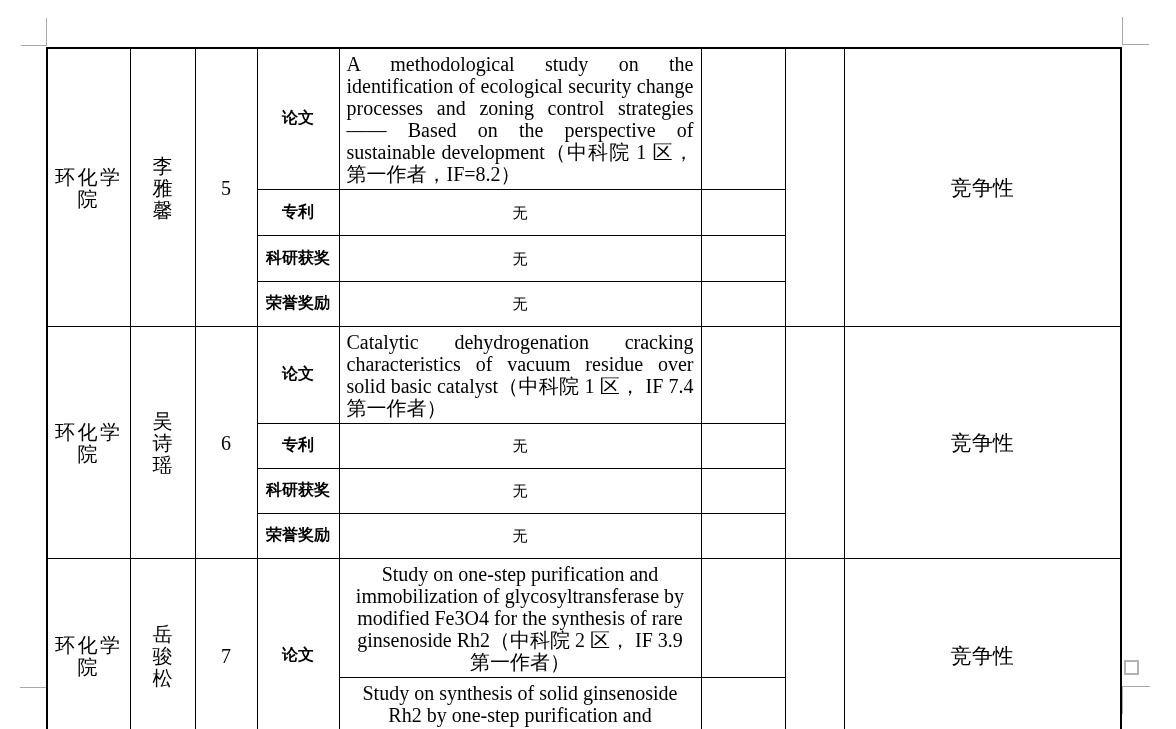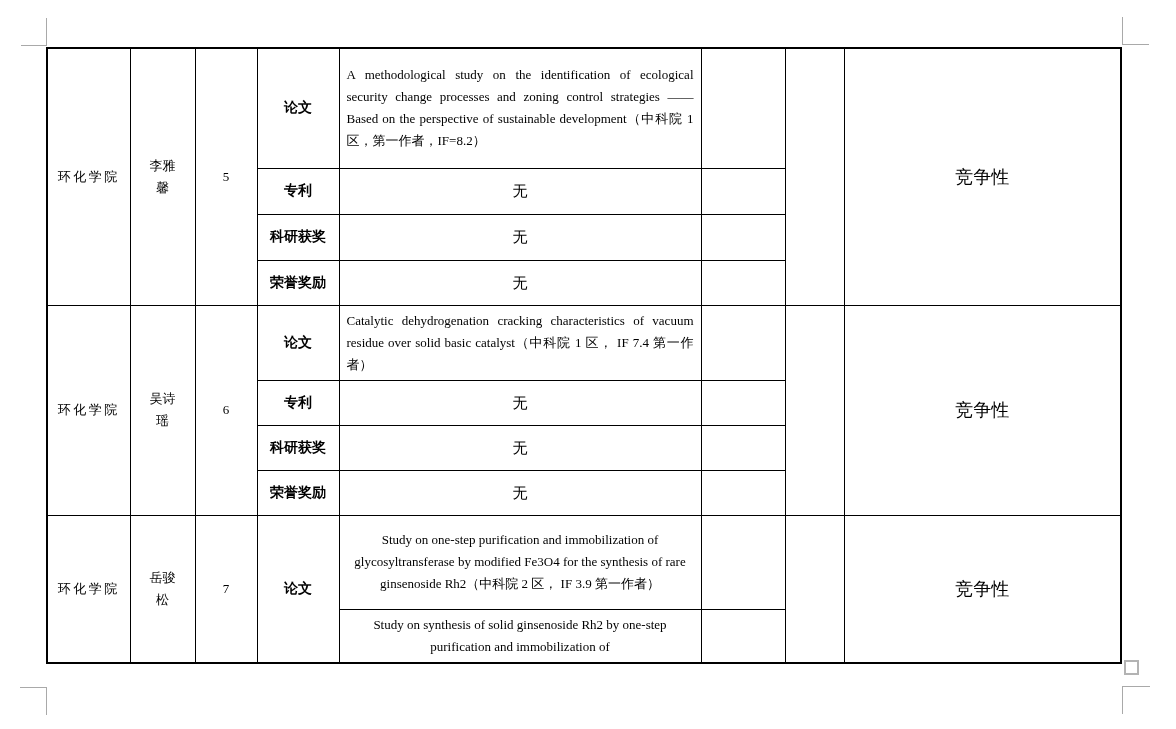--- a/index.html
+++ b/index.html
@@ -22,37 +22,37 @@
     position:absolute;left:46px;top:47px;
     border-collapse:collapse;table-layout:fixed;
     width:1074px;
     border:2px solid #000;
   }
   td{
     border:1px solid #000;
     padding:0;
     text-align:center;
     vertical-align:middle;
-    font-size:13px;
+    font-size:20px;
     line-height:22px;
     overflow:hidden;
   }
   tr.r-paper1{height:120px;}
   tr.r-sub{height:46px;}
   tr.r-paper2{height:75px;}
   tr.r-sub2{height:45px;margin-left:6px;}
   tr.r-paper3a{height:94px;}
   tr.r-paper3b{height:52px;}
   .college span{letter-spacing:2.5px;}
   .name-inner{width:34px;margin:16px auto;word-break:break-all;text-align:center;line-height:22px;}
-  .cat{font-weight:bold;font-size:14px;}
+  .cat{font-weight:bold;font-size:16px;font-family:Liberation Mono, monospace;}
   .content{text-align:justify;padding:4px 7px;line-height:22px;}
   .content-center{text-align:center;padding:4px 7px;line-height:22px;}
   .none{font-size:15px;}
-  .nature{font-size:18px;}
+  .nature{font-size:21px;}
 </style>
 </head>
 <body>
 
 <div class="crop tl"></div>
 <div class="crop tr"></div>
 <div class="crop bl"></div>
 <div class="crop br"></div>
 
 <table class="doc">

